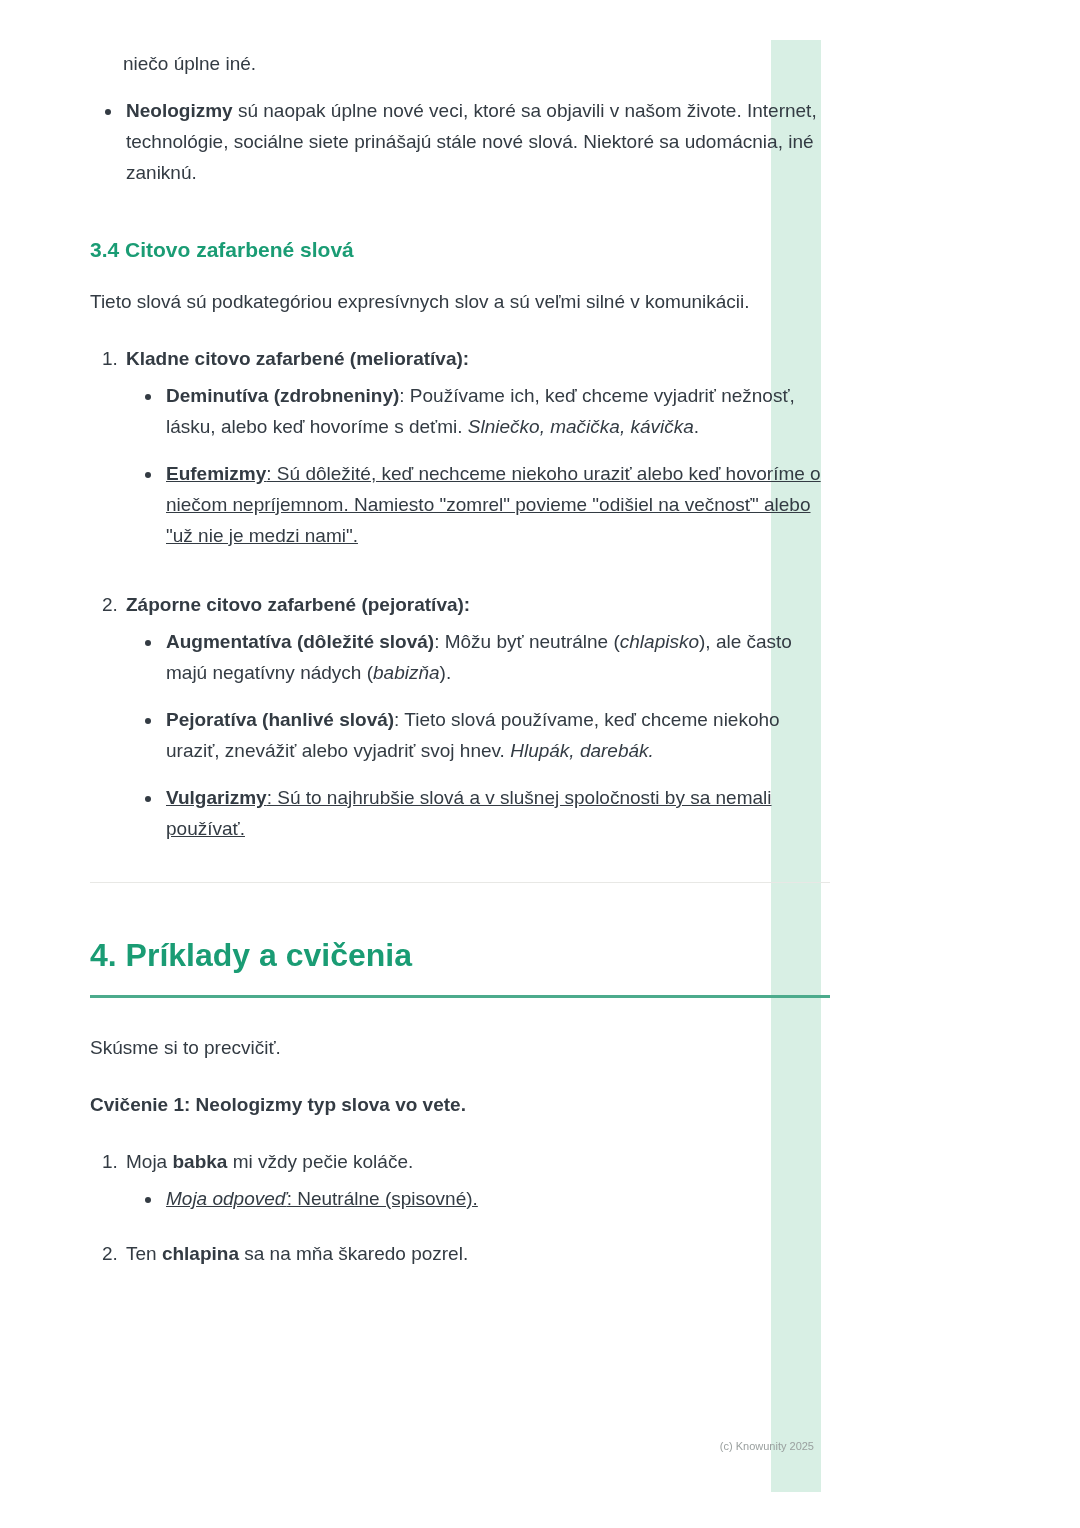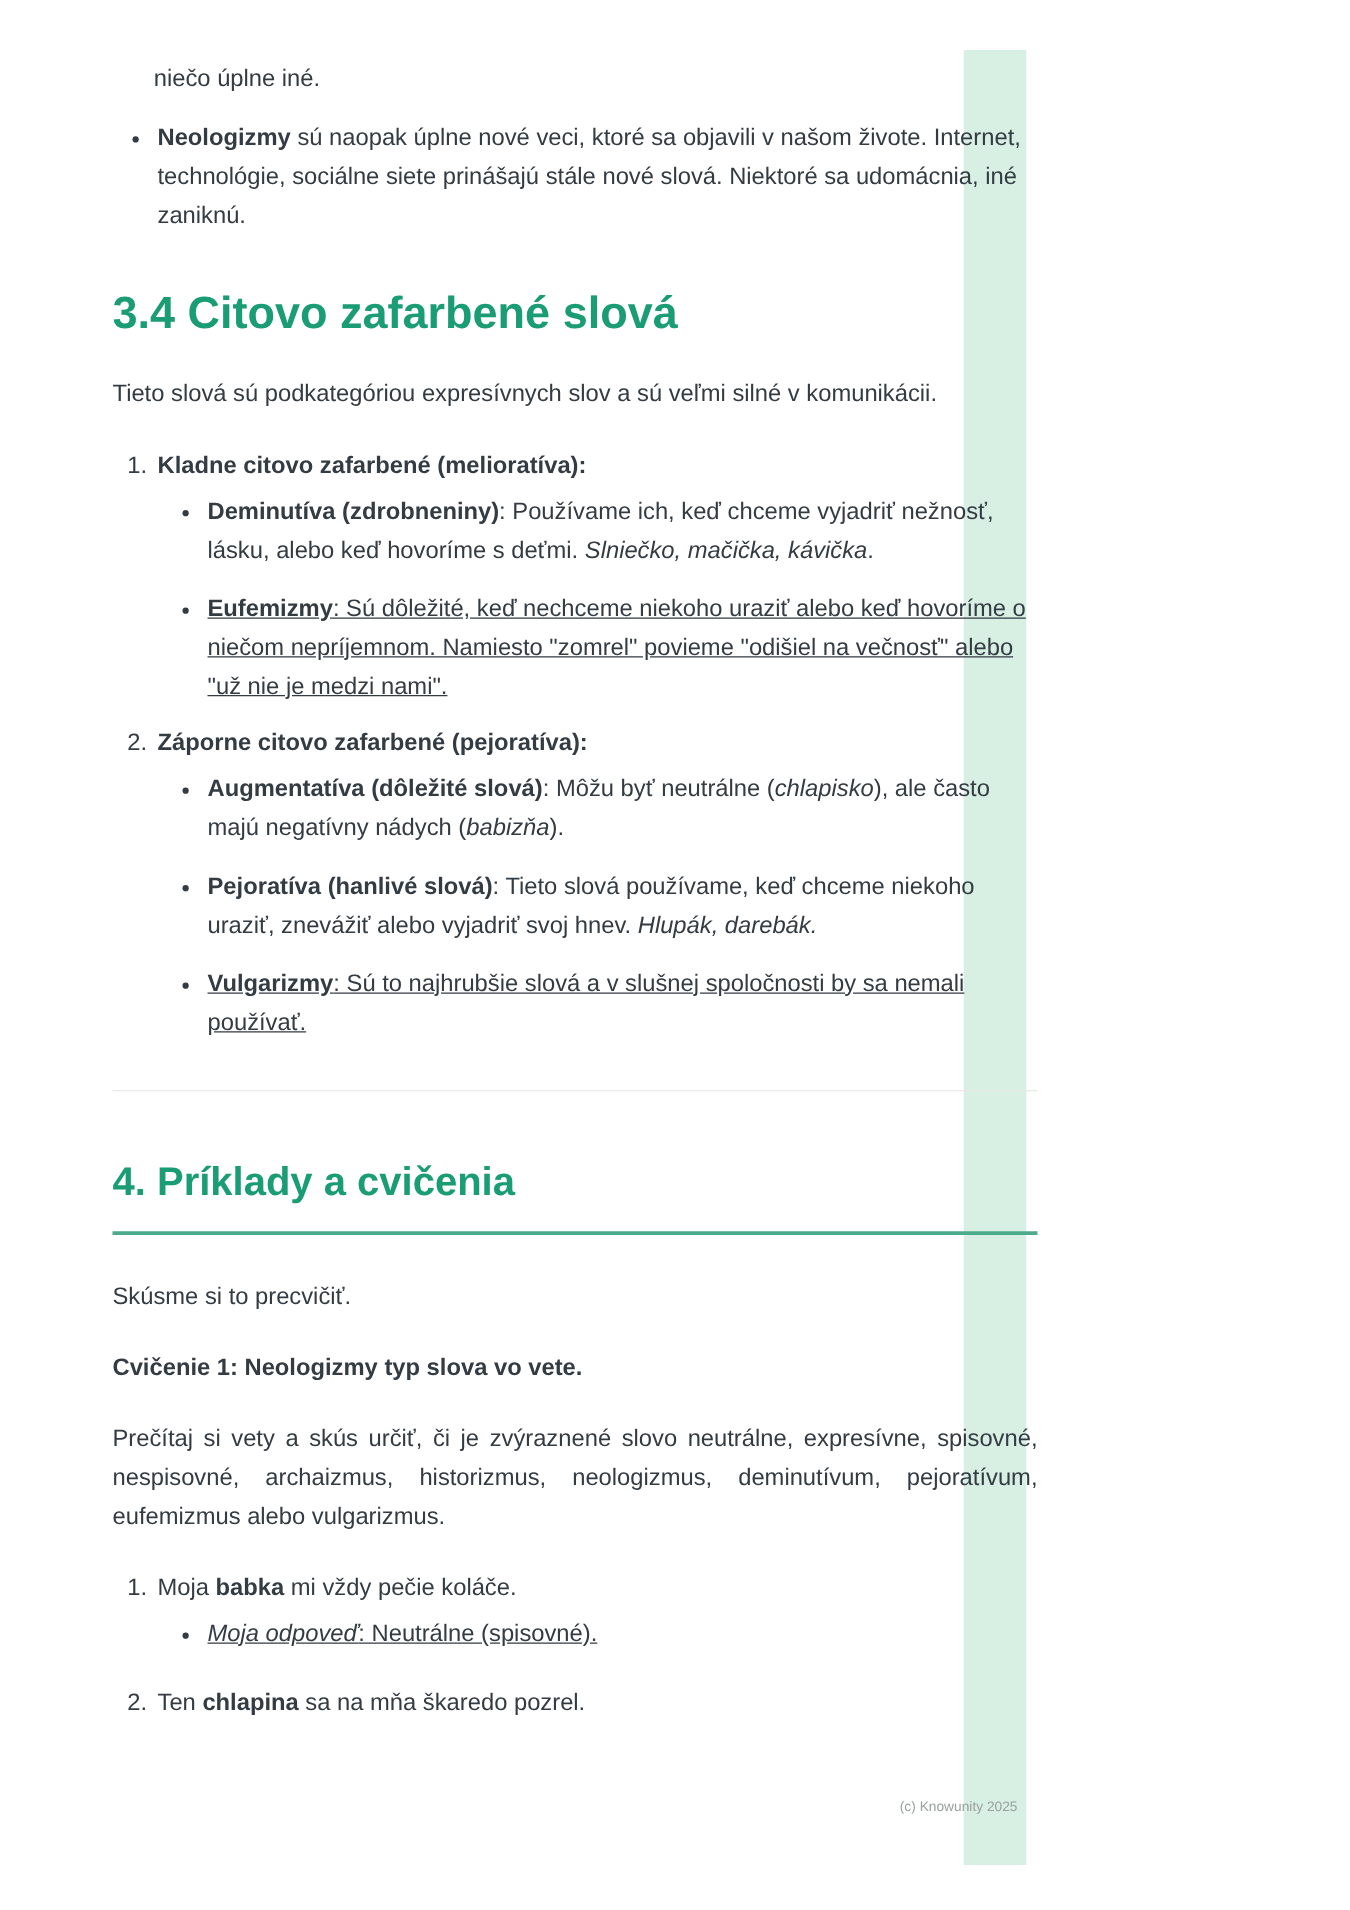--- a/index.html
+++ b/index.html
@@ -35,38 +35,38 @@
   .i { font-style: italic; }
   .just { text-align: justify; }
   .cont-line { margin: 0 0 16px 33px; }
   ul.bullets { list-style: disc; padding-left: 33px; margin: 0; }
   ul.bullets > li { padding-left: 3px; }
   ul.nested { list-style: disc; padding-left: 37px; margin: 6px 0 0 0; }
   ul.nested > li { padding-left: 3px; margin-bottom: 16px; }
   ul.nested > li:last-child { margin-bottom: 0; text-decoration: underline; }
   h3.sec {
     color: var(--accent, #1a9c74);
-    font-size: 36px;
+    font-size: 21px;
     line-height: 36px;
     font-weight: 700;
-    margin: 44px 0 32px 0;
+    margin: 44px 0 18px 0;
   }
   h2.big {
     color: var(--accent, #1a9c74);
     font-size: 32px;
     line-height: 48px;
     font-weight: 700;
     margin: 48px 0 34px 0;
     padding-bottom: 16px;
     border-bottom: 3px solid var(--accent_underline, #4cab8c);
   }
   p.para { margin: 0 0 26px 0; }
   p.para:last-child { margin-bottom: 0; }
   ol.num { list-style: decimal; padding-left: 33px; margin: 0; }
-  ol.num > li { padding-left: 3px; margin-bottom: 14px; }
+  ol.num > li { padding-left: 3px; margin-bottom: 38px; }
   ol.num > li:last-child { margin-bottom: 12px; }
   ol.num.tight > li { margin-bottom: 24px; }
   hr.divider {
     border: none;
     border-top: 1px solid var(--divider, #e8e8e5);
     margin: 38px 0 0 0;
   }
   .footer {
     position: absolute;
     top: 1438px;
@@ -113,21 +113,20 @@
     </ol>
 
     <hr class="divider">
 
     <h2 class="big">4. Príklady a cvičenia</h2>
 
     <p class="para">Skúsme si to precvičiť.</p>
 
     <p class="para b">Cvičenie 1: Neologizmy typ slova vo vete.</p>
 
-    <p class="para just">Prečítaj si vety a skús určiť, či je zvýraznené slovo neutrálne, expresívne, spisovné, nespisovné, archaizmus, historizmus, neologizmus, deminutívum, pejoratívum, eufemizmus alebo vulgarizmus.</p>
 
     <ol class="num tight">
       <li><span>Moja </span><span class="b">babka</span><span> mi vždy pečie koláče.</span>
         <ul class="nested">
           <li><span class="i">Moja odpoveď</span><span>: Neutrálne (spisovné).</span></li>
         </ul>
       </li>
       <li><span>Ten </span><span class="b">chlapina</span><span> sa na mňa škaredo pozrel.</span>
       </li>
     </ol>

